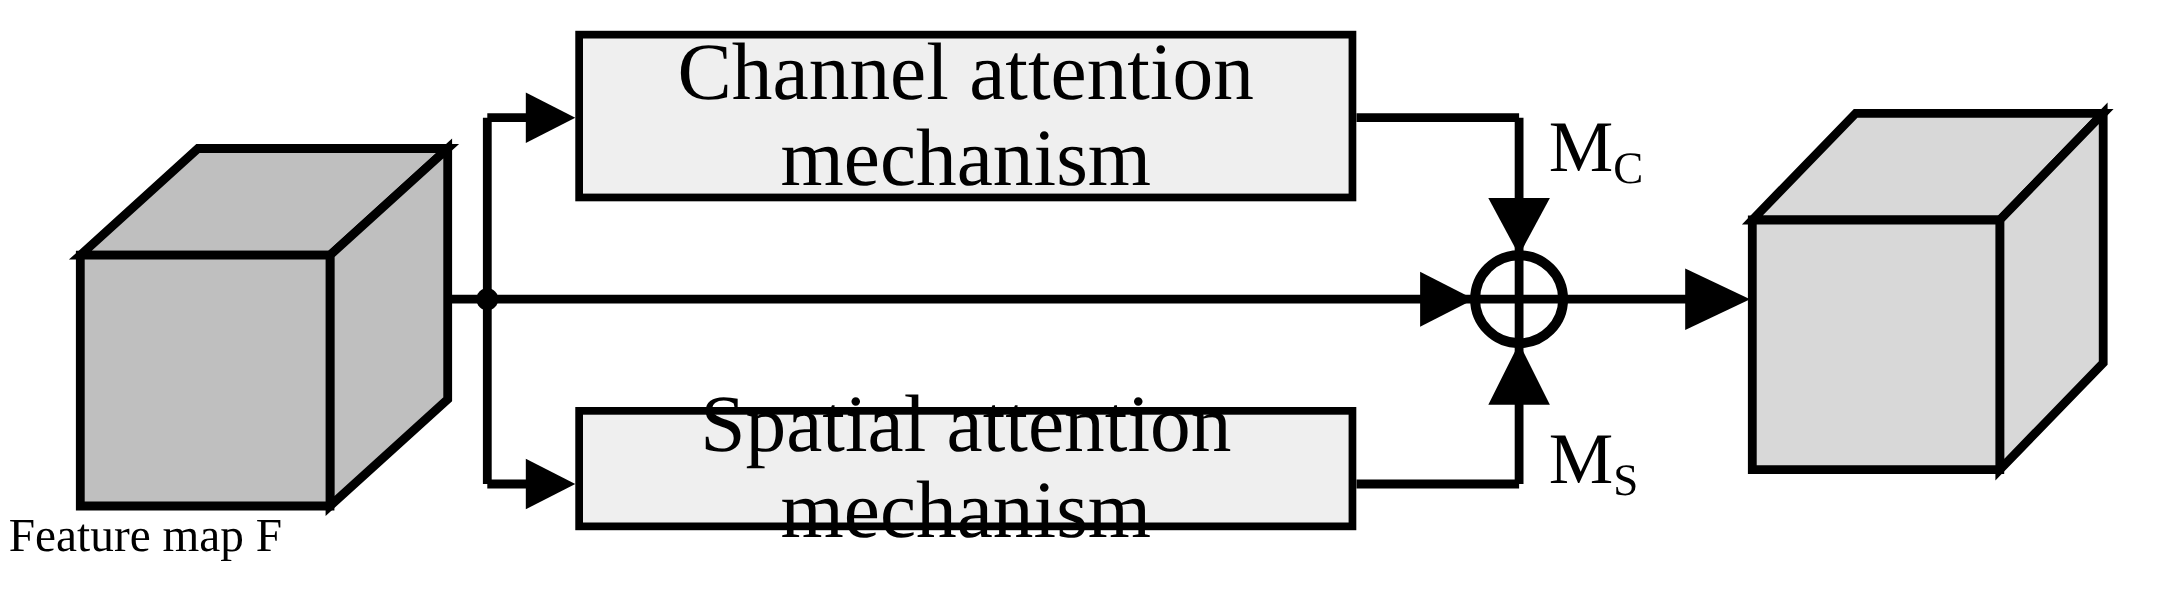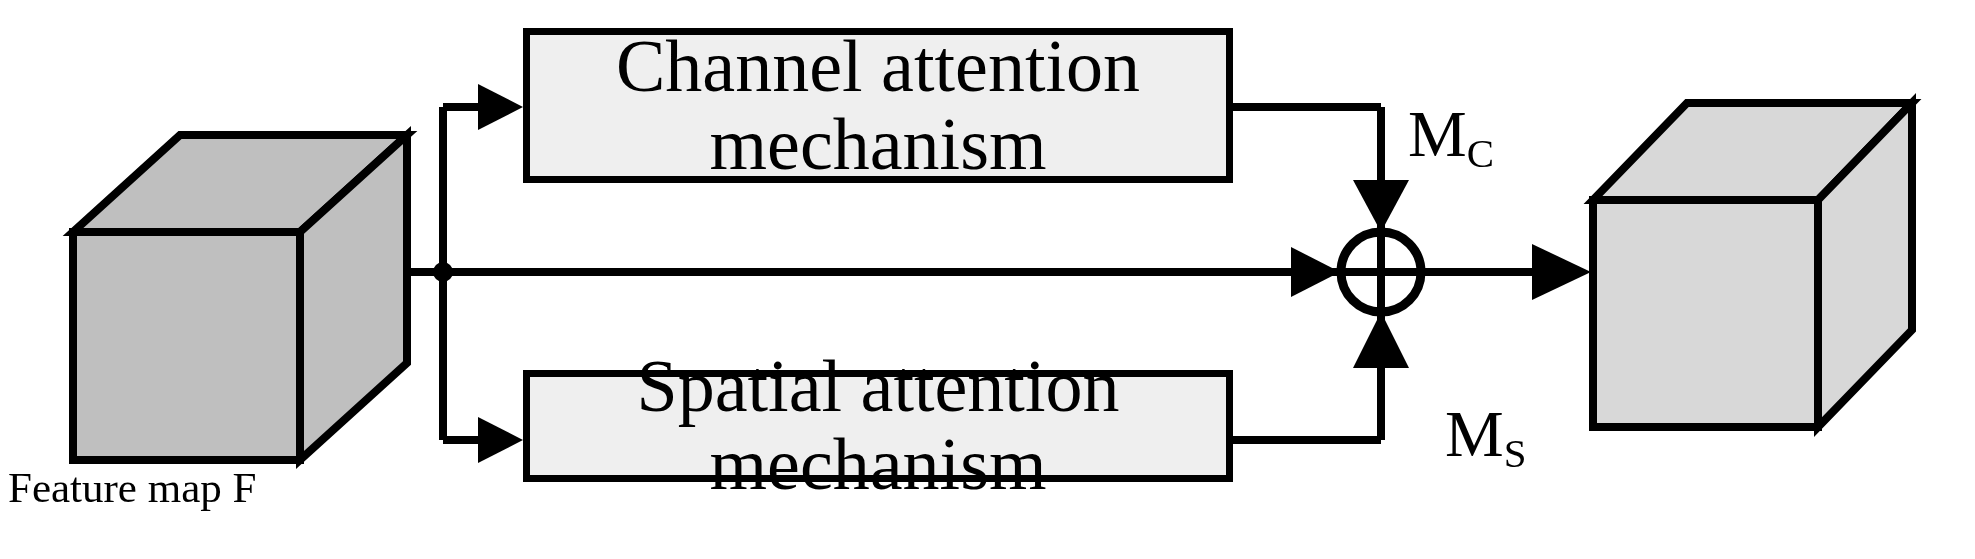--- a/index.html
+++ b/index.html
@@ -46,21 +46,21 @@
   }
   #left-cube-label  { left: 8px;    top: 464px; }
   #right-cube-label { left: 1552px; top: 440px; }
   .signal-label {
     position: absolute;
     font-size: 66px;
     line-height: 1.1;
     white-space: nowrap;
   }
   #mc-label { left: 1408px; top: 98px; }
-  #ms-label { left: 1408px; top: 398px; margin-left: 37px; }
+  #ms-label { left: 1408px; top: 382px; }
   .sub { font-size: 0.62em; vertical-align: -0.28em; }
 </style>
 </head>
 <body>
 
 <div id="figure">
 
   <svg id="diagram-svg" viewBox="0 0 1975 559" xmlns="http://www.w3.org/2000/svg">
 
     <g>

